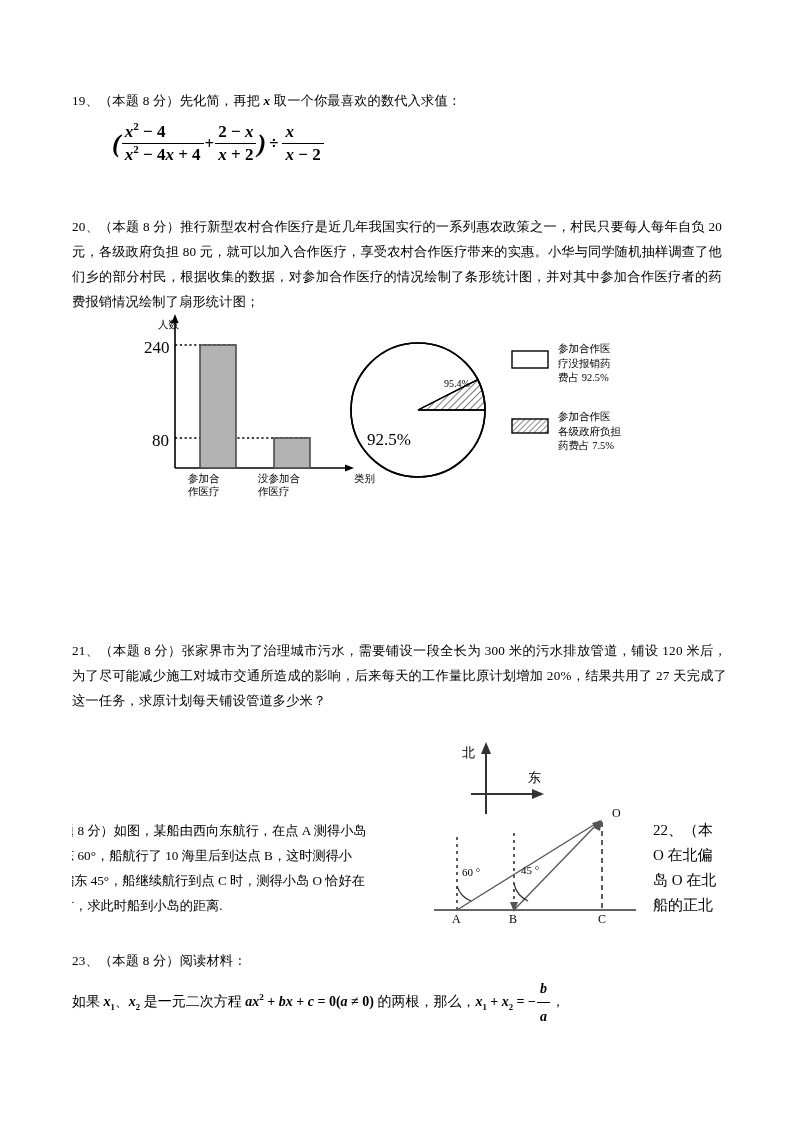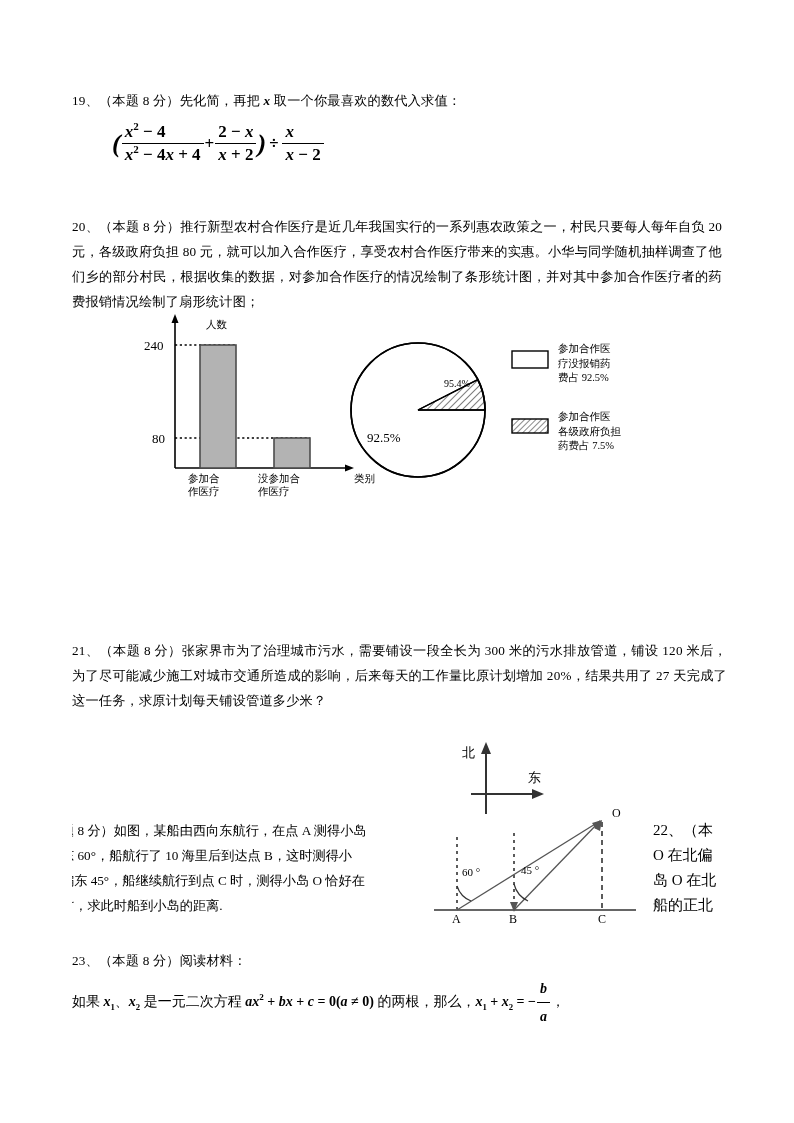--- a/index.html
+++ b/index.html
@@ -83,21 +83,21 @@
   #chart-svg { position: absolute; left: 0; top: 0; }
 
   .chart-label {
     position: absolute;
     font-size: 10.5px;
     line-height: 13px;
     font-family: "Liberation Serif", serif;
   }
   .chart-num {
     position: absolute;
-    font-size: 13px;
+    font-size: 17px;
     font-family: "Liberation Serif", serif;
   }
   .legend-text {
     position: absolute;
     font-size: 10.5px;
     line-height: 14.5px;
     width: 86px;
   }
 
   
@@ -195,21 +195,21 @@
       <circle cx="288" cy="100" r="67" fill="none" stroke="#000" stroke-width="1.6"></circle>
       <line x1="288" y1="100" x2="355" y2="100" stroke="#000" stroke-width="1.4"></line>
       <line x1="288" y1="100" x2="347.7" y2="69.6" stroke="#000" stroke-width="1.4"></line>
 
       <rect x="382" y="41" width="36" height="17" fill="#ffffff" stroke="#000" stroke-width="1.4"></rect>
       <rect x="382" y="109" width="36" height="14" fill="url(#hatch-sm)" stroke="#000" stroke-width="1.4"></rect>
     </svg>
 
     <div class="chart-num" style="left:14px; top:28px;">240</div>
     <div class="chart-num" style="left:22px; top:121px;">80</div>
-    <div class="chart-label" style="left:28px; top:8px; width:40px; text-align:left;margin-left:48px;">人数</div>
+    <div class="chart-label" style="left:28px; top:8px; width:40px; text-align:left;">人数</div>
     <div class="chart-label" style="left:58px; top:162px; width:60px;">参加合</div>
     <div class="chart-label" style="left:58px; top:175px; width:60px;">作医疗</div>
     <div class="chart-label" style="left:128px; top:162px; width:68px;">没参加合</div>
     <div class="chart-label" style="left:128px; top:175px; width:68px;">作医疗</div>
     <div class="chart-label" style="left:224px; top:162px; width:40px; text-align:left;">类别</div>
 
     <div class="chart-num" style="left:237px; top:120px;">92.5%</div>
     <div class="chart-num" style="left:314px; top:68px; font-size:10px;">95.4%</div>
 
     <div class="legend-text" style="left:428px; top:32px;">

